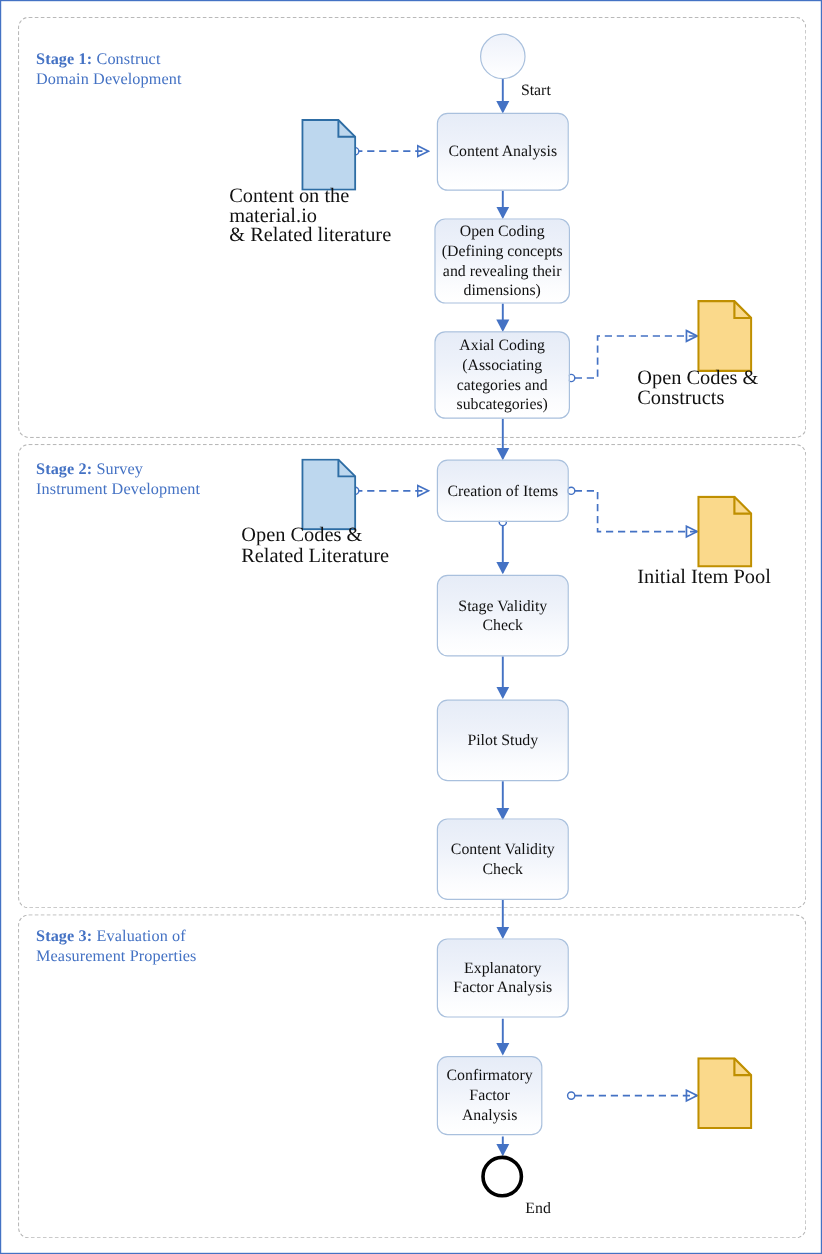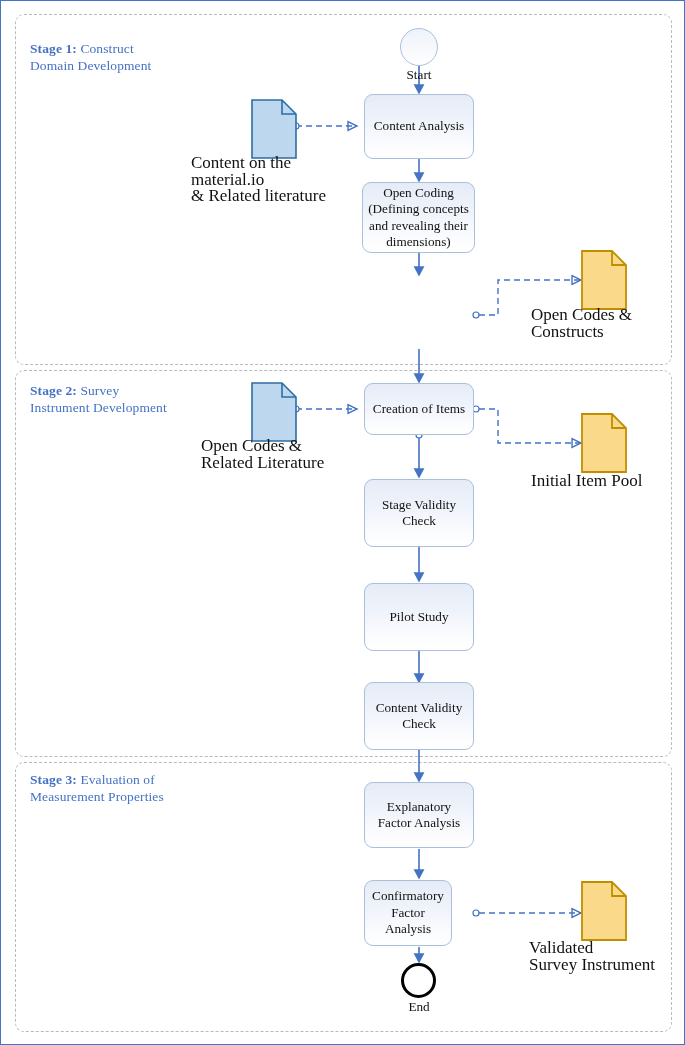--- a/index.html
+++ b/index.html
@@ -69,21 +69,21 @@
     box-sizing: border-box;
     width: 35px; height: 35px;
     border-radius: 50%;
     border: 3px solid #000000;
     background: #ffffff;
   }
   .node-caption {
     position: absolute;
     font-size: 13.2px;
     color: #111111;
-    text-align: center;
+    text-align: right;
     white-space: pre-line;
     line-height: 16.5px;
   }
   
   .doc {
     position: absolute;
     width: 46px;
     height: 60px;
   }
   .doc svg { display: block; }
@@ -183,20 +183,26 @@
     <span>Content Analysis</span>
   </div>
 
   <div class="proc" style="left:361px; top:181px; width:113px; height:71px;justify-content:center;">
     <span>Open Coding
 (Defining concepts
 and revealing their
 dimensions)</span>
   </div>
 
+  <div class="proc" style="left:361px; top:275px; width:113px; height:73px;">
+    <span>Axial Coding
+(Associating
+categories and
+subcategories)</span>
+  </div>
 
   <div class="proc" style="left:363px; top:382px; width:110px; height:52px;">
     <span>Creation of Items</span>
   </div>
 
   <div class="proc" style="left:363px; top:478px; width:110px; height:68px;">
     <span>Stage Validity
 Check</span>
   </div>
 
@@ -256,16 +262,14 @@
     </svg>
   </div>
   <div class="doc-caption" style="left:530px; top:472px; width:146px;">Initial Item Pool</div>
 
   <div class="doc" style="left:580px; top:880px;">
     <svg width="46" height="60" viewBox="0 0 46 60">
       <path d="M1,1 L31,1 L45,15 L45,59 L1,59 Z" fill="#fad98b" stroke="#bf8f00" stroke-width="1.8" stroke-linejoin="miter"></path>
       <path d="M31,1 L31,15 L45,15" fill="none" stroke="#bf8f00" stroke-width="1.8"></path>
     </svg>
   </div>
-  <div class="doc-caption" style="left:528px; top:939px; width:150px;">Validated
-Survey Instrument</div>
 
 </div>
 
 </body></html>

